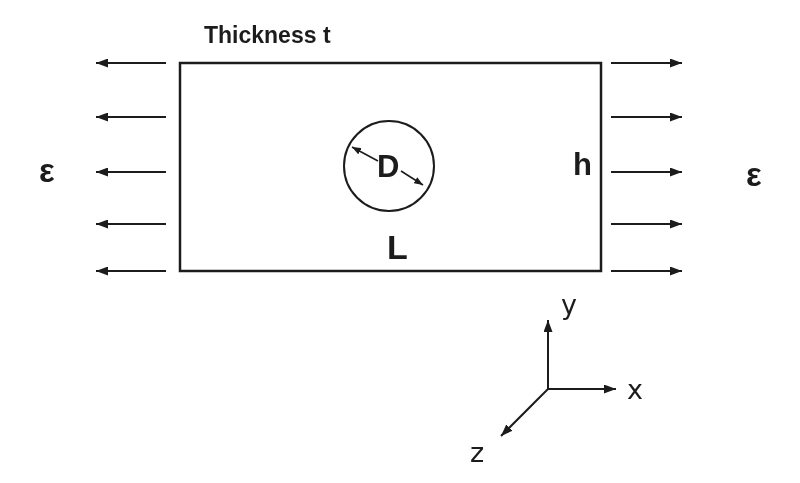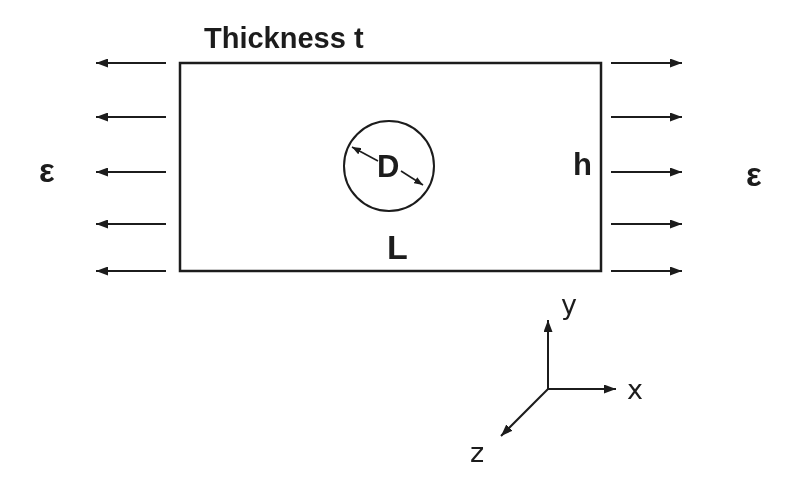--- a/index.html
+++ b/index.html
@@ -17,21 +17,21 @@
   .stage svg{position:absolute;left:0;top:0;}
   .stage svg .stroke{stroke:var(--ink);fill:none;}
   .stage svg .head{fill:var(--ink);stroke:none;}
   .lbl{
     position:absolute;
     color:var(--ink);
     line-height:1;
     white-space:nowrap;
     font-weight:bold;
   }
-  .lbl-thickness{left:204px;top:24px;font-size:29px;}
+  .lbl-thickness{left:204px;top:24px;font-size:23px;}
   .lbl-eps-left{left:39px;top:154px;font-size:33px;}
   .lbl-eps-right{left:746px;top:158px;font-size:33px;}
   .lbl-D{left:377px;top:151px;font-size:31px;}
   .lbl-h{left:573px;top:149px;font-size:31px;}
   .lbl-L{left:387px;top:230px;font-size:34px;}
   .axis-lbl{
     position:absolute;
     color:var(--ink);
     line-height:1;
     white-space:nowrap;

